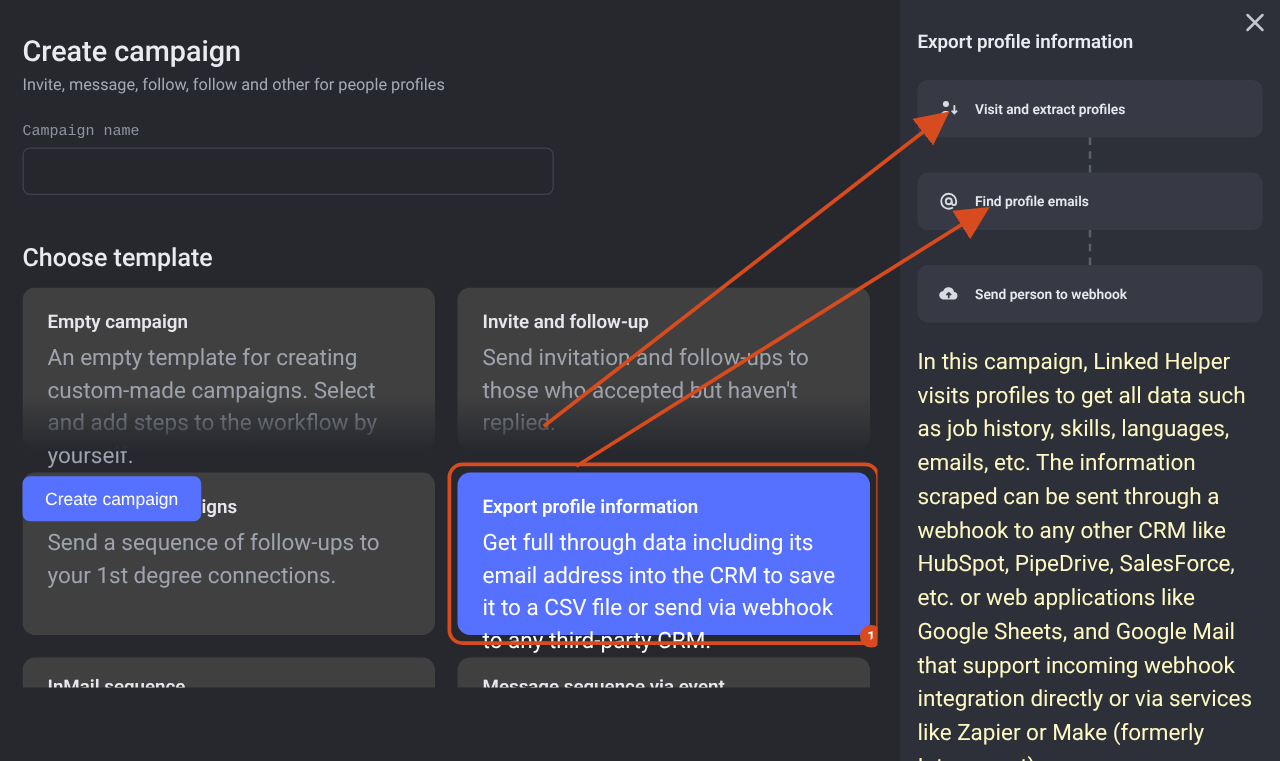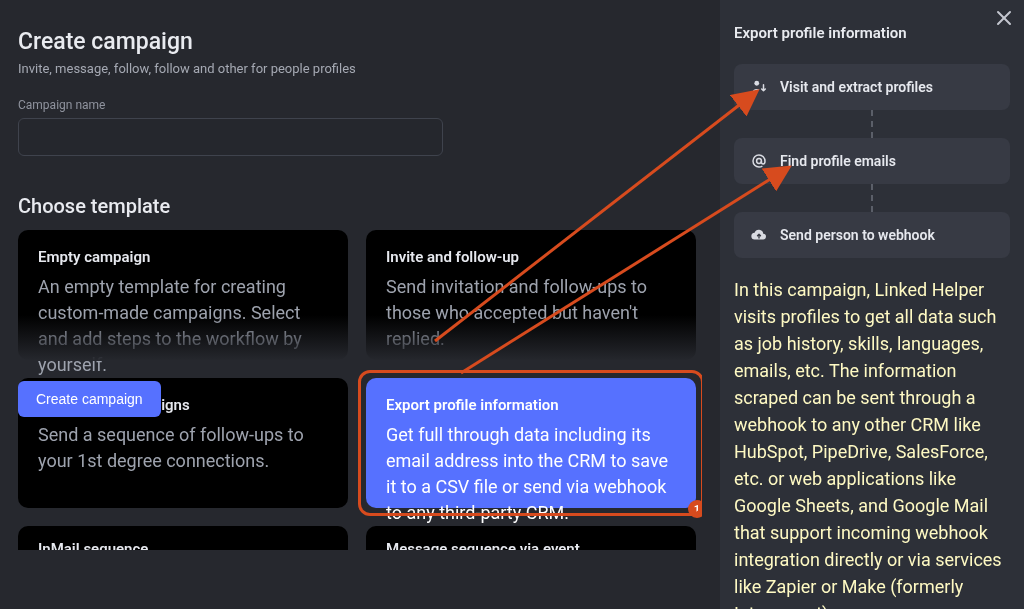--- a/index.html
+++ b/index.html
@@ -4,35 +4,35 @@
 <style>
   * { box-sizing: border-box; margin: 0; padding: 0; }
   html, body { width: 1024px; height: 609px; overflow: hidden; font-family: -apple-system, BlinkMacSystemFont, "Segoe UI", Roboto, sans-serif; }
   body { background: #26282e; color: #d8dbe2; position: relative; }
 
   .main { position: absolute; left: 0; top: 0; width: 720px; height: 435px; padding: 28px 18px 0 18px; }
   .side { position: absolute; right: 0; top: 0; width: 304px; height: 609px; background: #2d3038; padding: 18px 14px 0 14px; }
 
   .h1 { font-size: 23px; font-weight: 500; color: #e9ebf0; }
   .sub { font-size: 13px; color: #a5a9b3; margin-top: 6px; }
-  .lbl { font-size: 12px; color: #8f939e; margin-top: 22px; margin-bottom: 6px; display: block; }
+  .lbl { font-size: 12px; color: #8f939e; margin-top: 22px; margin-bottom: 6px; display: block; font-family: Liberation Mono, monospace; }
 
   .input {
     width: 425px; height: 38px; border: 1px solid #3f434d; background: #25272d;
     border-radius: 6px; padding: 0 12px; color: #d8dbe2; font-size: 13px;
   }
 
   .h2 { font-size: 20px; font-weight: 500; color: #e9ebf0; margin-top: 38px; margin-bottom: 12px; }
 
   .templates {
     display: grid; grid-template-columns: 1fr 1fr; gap: 18px;
     height: 320px; overflow: hidden; position: relative; padding-right: 6px;
   }
   .card {
-    background: #000000; border-radius: 10px; padding: 18px 20px;
+    background: #404040; border-radius: 10px; padding: 18px 20px;
     height: 130px; position: relative;
   }
   .card.short { height: 52px; padding-top: 14px; }
   .card h3 { font-size: 15px; font-weight: 600; color: #e6e8ee; }
   .card p { font-size: 18px; color: #9ea3ae; margin-top: 8px; line-height: 1.45; }
   .card.selected { background: #5671ff; }
   .card.selected h3, .card.selected p { color: #fff; }
 
   .card.selected-hl::after {
     content: ""; position: absolute; inset: -8px; border: 3px solid #D74B1E; border-radius: 12px; pointer-events: none;
@@ -58,21 +58,21 @@
   
   .close { position: absolute; top: 10px; right: 12px; cursor: pointer; }
   .close svg { stroke: #c3c6cf; }
   .side-h { font-size: 15px; font-weight: 600; color: #e9ebf0; margin-bottom: 22px; margin-top: 6px; }
 
   .step {
     background: #373a44; border-radius: 8px; padding: 14px 16px;
     display: flex; align-items: center; gap: 12px;
   }
   .step svg { flex: 0 0 auto; }
-  .step span { font-size: 14px; font-weight: 600; color: #e6e8ee; }
+  .step span { font-size: 11px; font-weight: 600; color: #e6e8ee; }
   .connector {
     height: 28px; display: flex; justify-content: center;
   }
   .connector::before {
     content: ""; width: 0; border-left: 2px dashed #5b5f69;
   }
 
   .side-desc { font-size: 18px; color: #fef9c3; line-height: 1.5; margin-top: 18px; }
 
   

